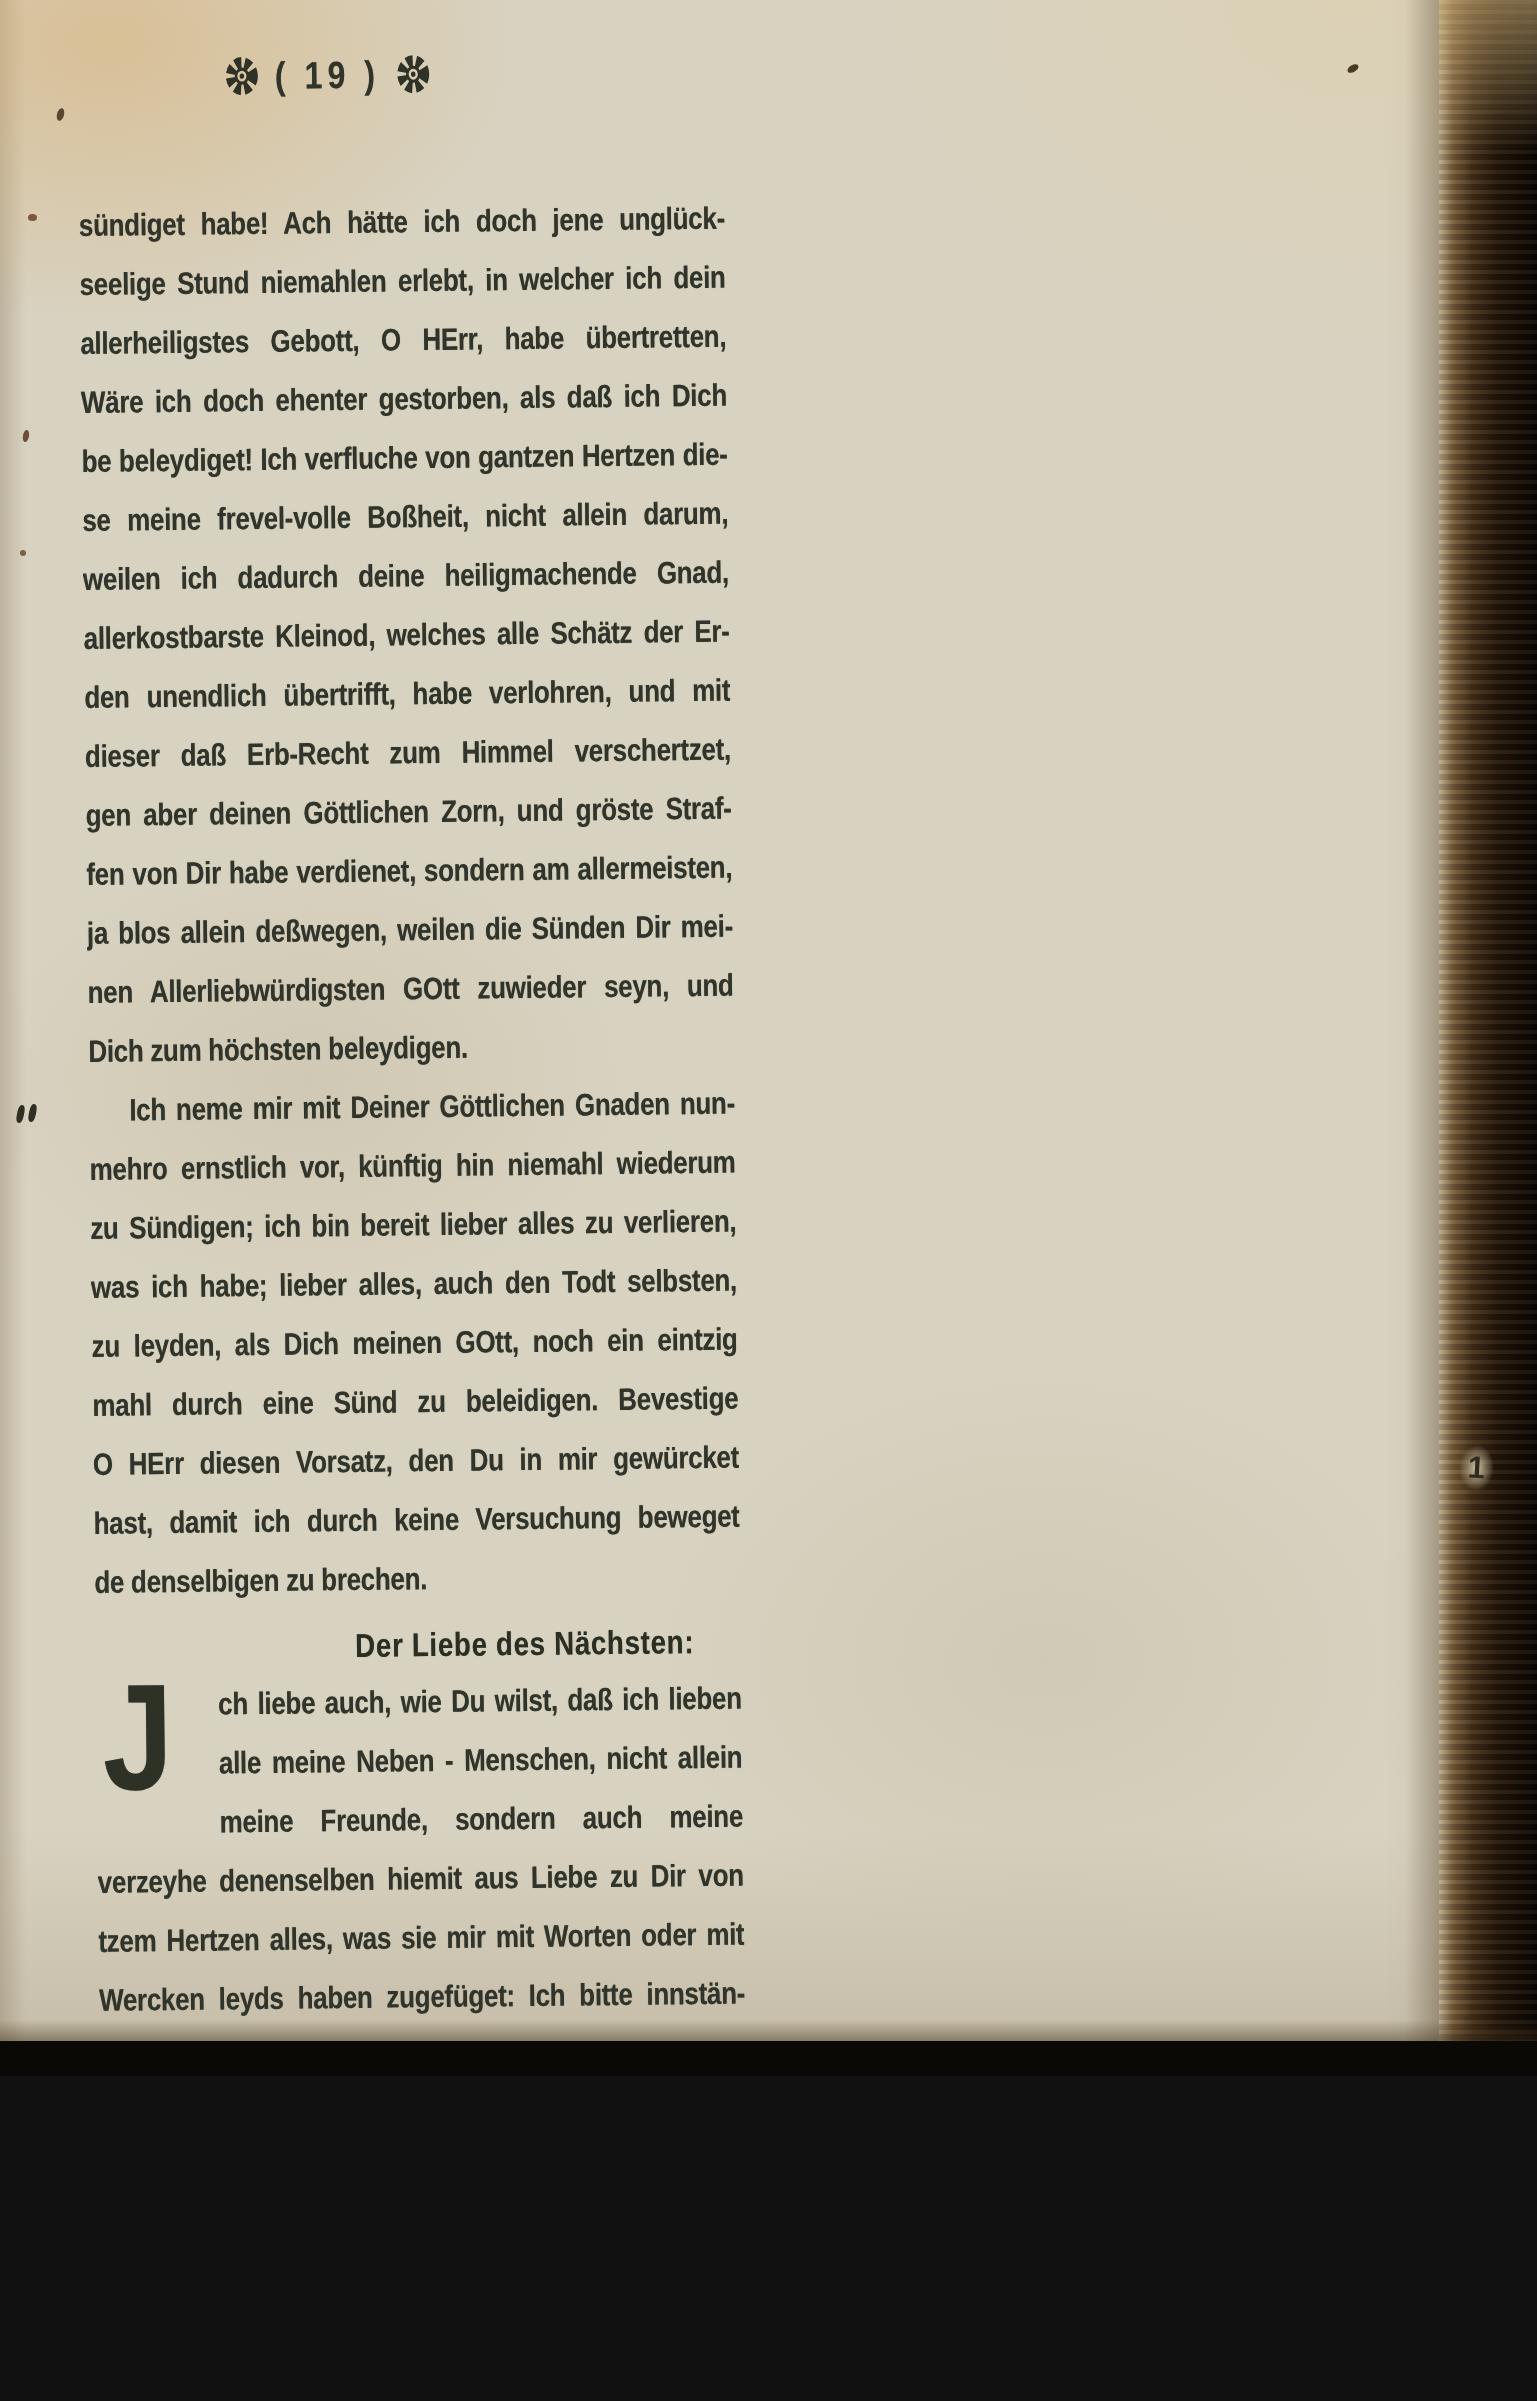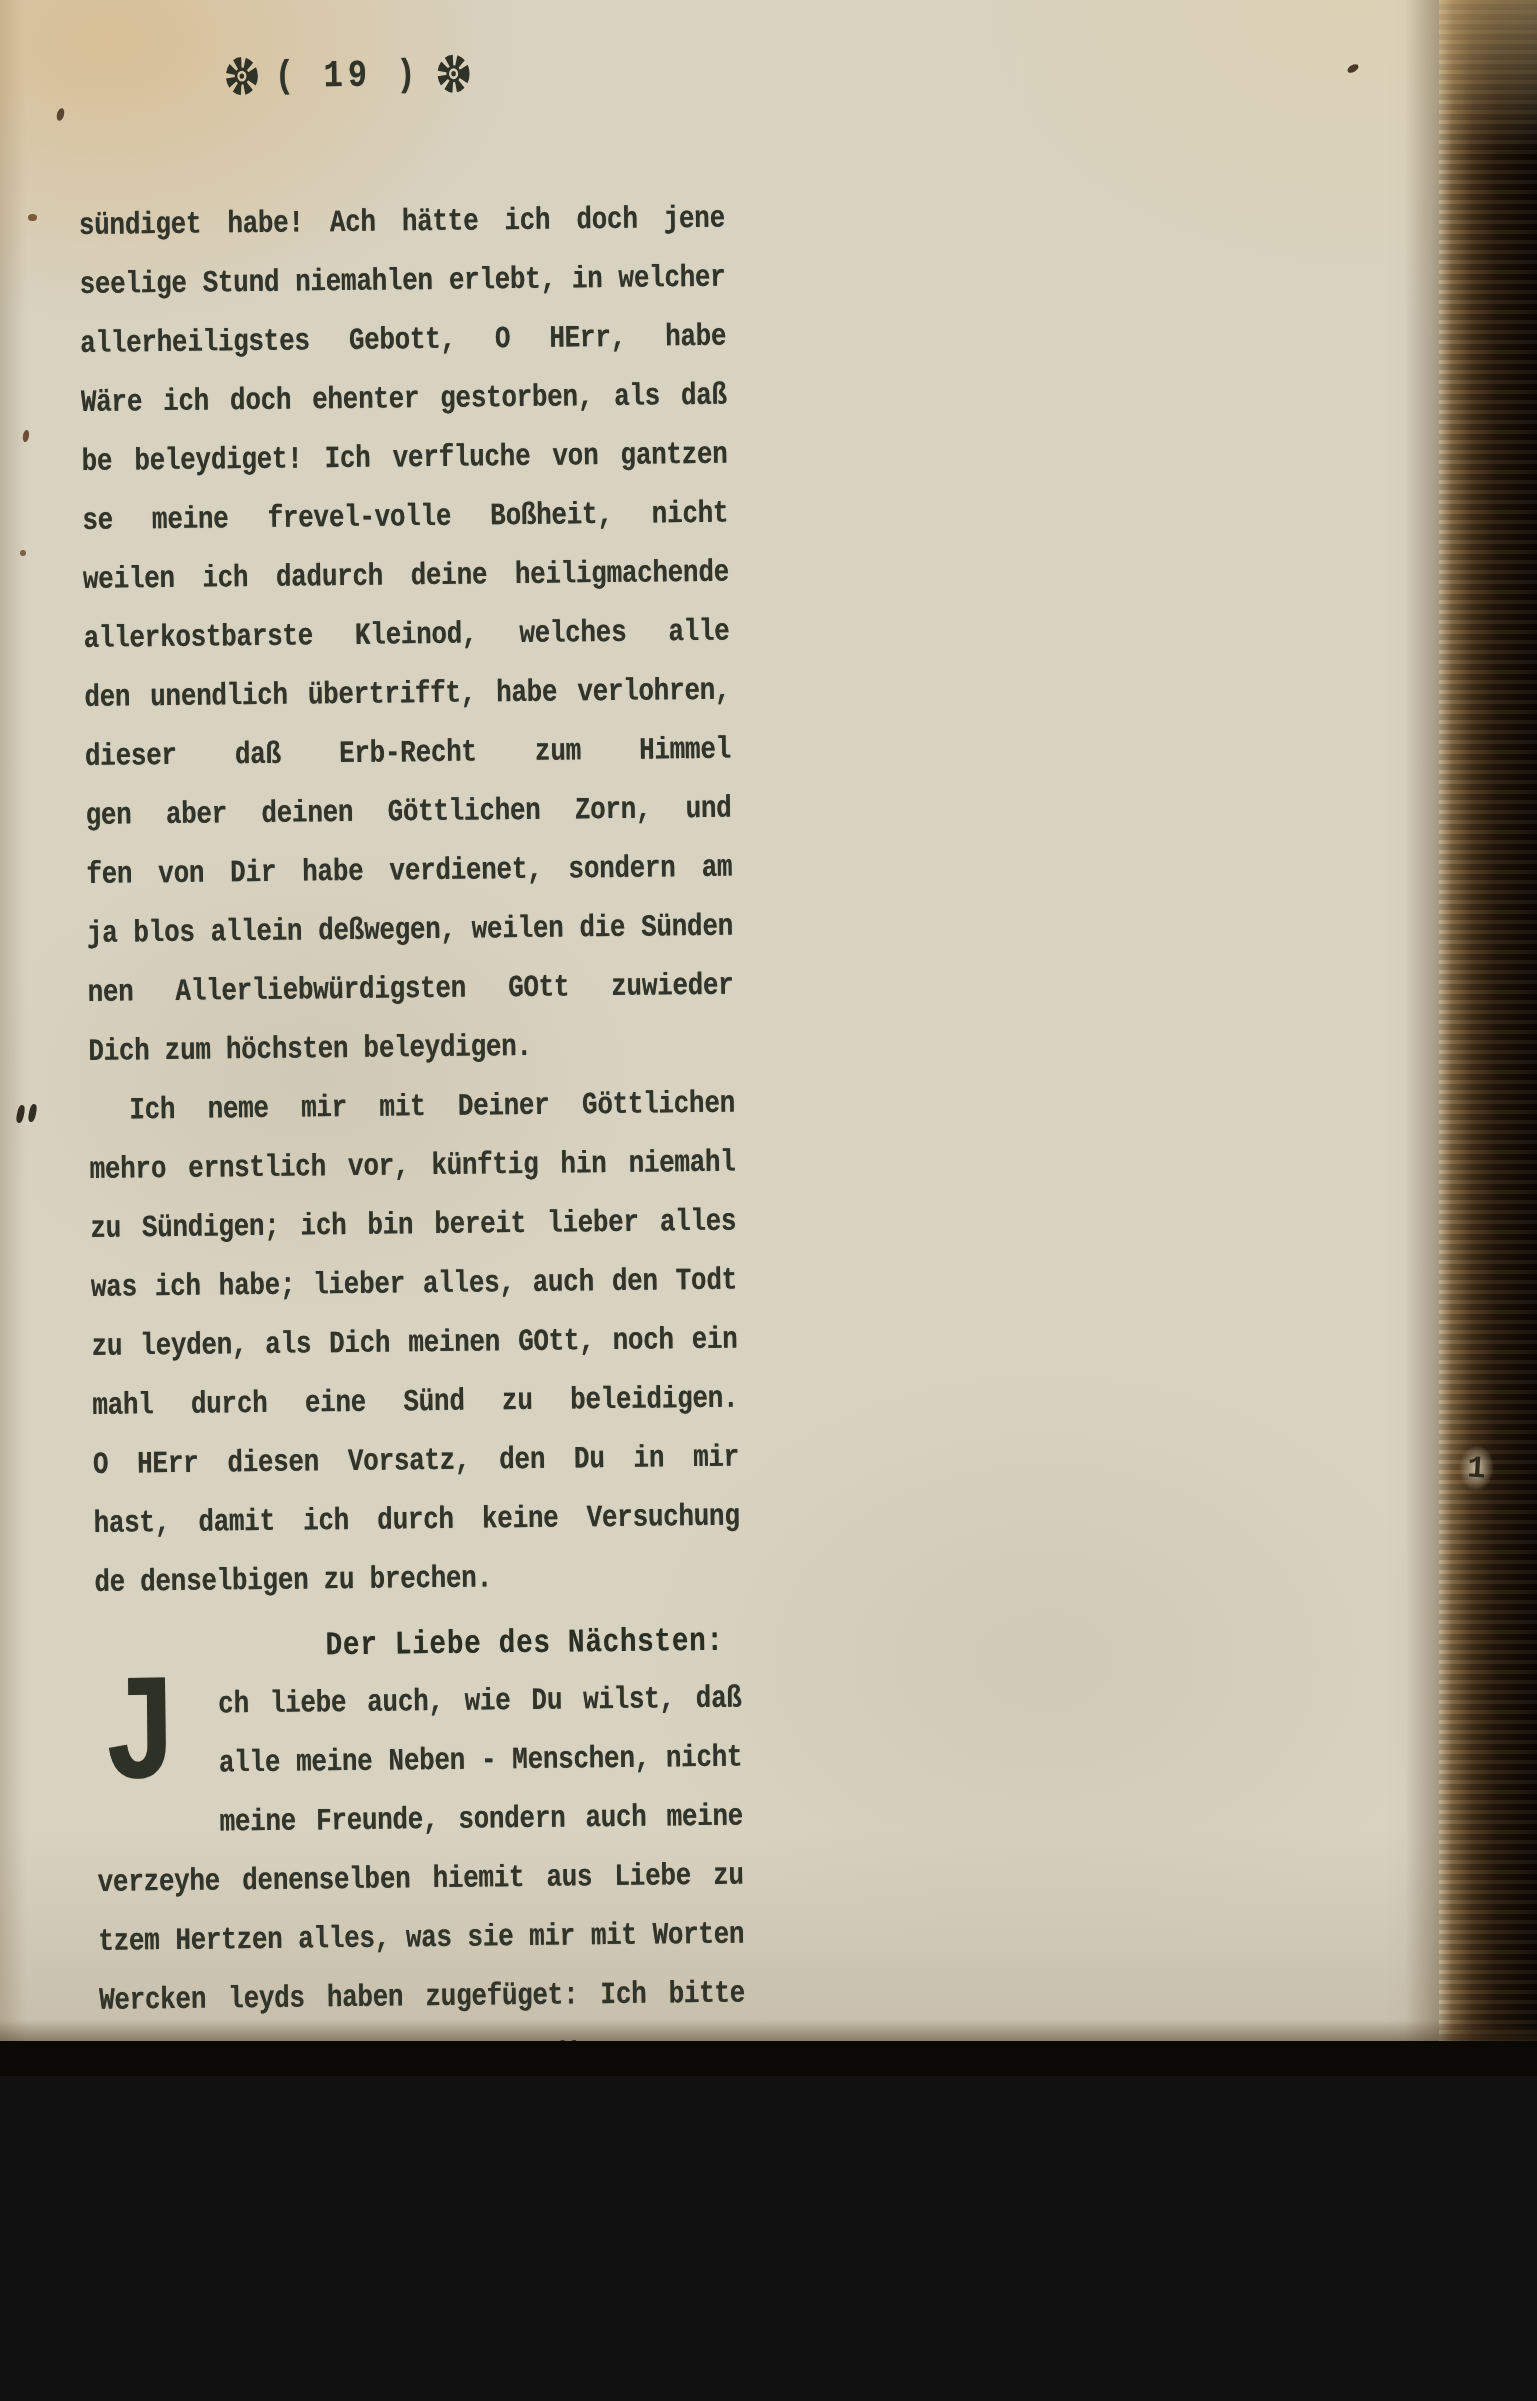--- a/index.html
+++ b/index.html
@@ -1,18 +1,18 @@
 <!DOCTYPE html>
 <html style="font-size:12.3px"><head>
 <meta charset="utf-8">
 <style>
   html,body { margin:0; padding:0; background:#111; }
   .page {
     position:relative; width:1537px; height:2076px; overflow:hidden;
-    font-family:Liberation Mono, monospace;
+    font-family:Liberation Sans, sans-serif;
     background-color:#d8d2c0;
     background-image:
       radial-gradient(ellipse 584px 400px at 7% 2%, rgba(216,176,116,0.55), rgba(216,176,116,0) 70%),
       radial-gradient(ellipse 692px 500px at 88% 0%, rgba(228,208,162,0.35), rgba(228,208,162,0) 70%),
       linear-gradient(to right, rgba(120,100,70,0.28) 0px, rgba(120,100,70,0) 26px),
       radial-gradient(323px 231px at 20% 52%, rgba(168,156,126,0.18), rgba(168,156,126,0)),
       radial-gradient(400px 292px at 68% 80%, rgba(168,156,126,0.16), rgba(168,156,126,0)),
       linear-gradient(to top, rgba(140,125,95,0.28), rgba(140,125,95,0) 246px),
       linear-gradient(to left, rgba(90,70,45,0.38) 0px, rgba(90,70,45,0.10) 69px, rgba(90,70,45,0) 154px);
   }

